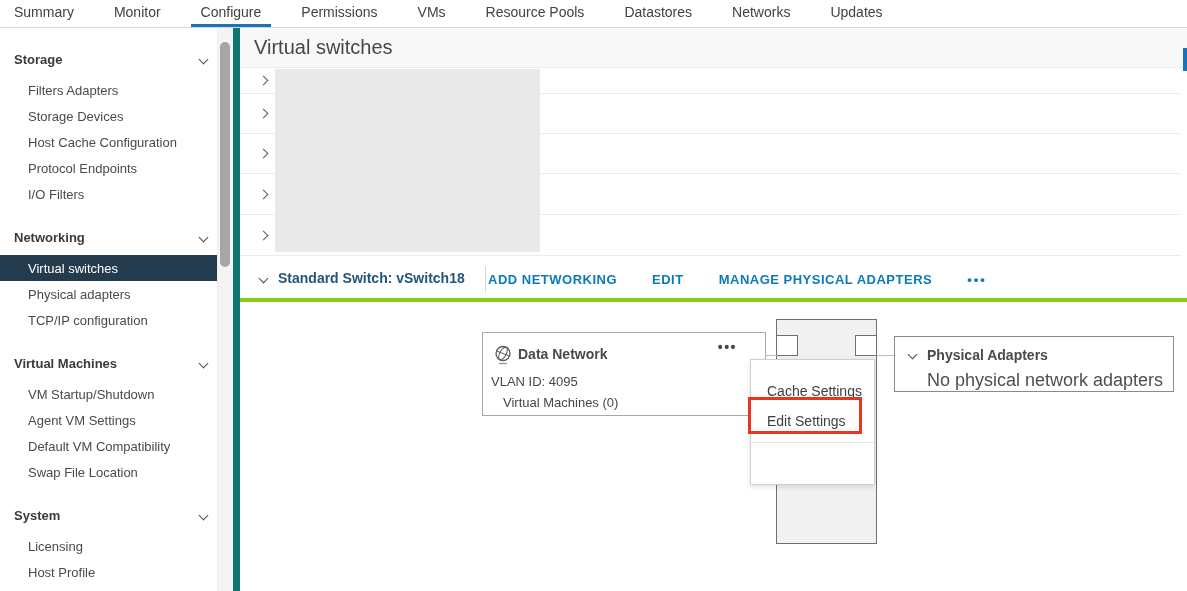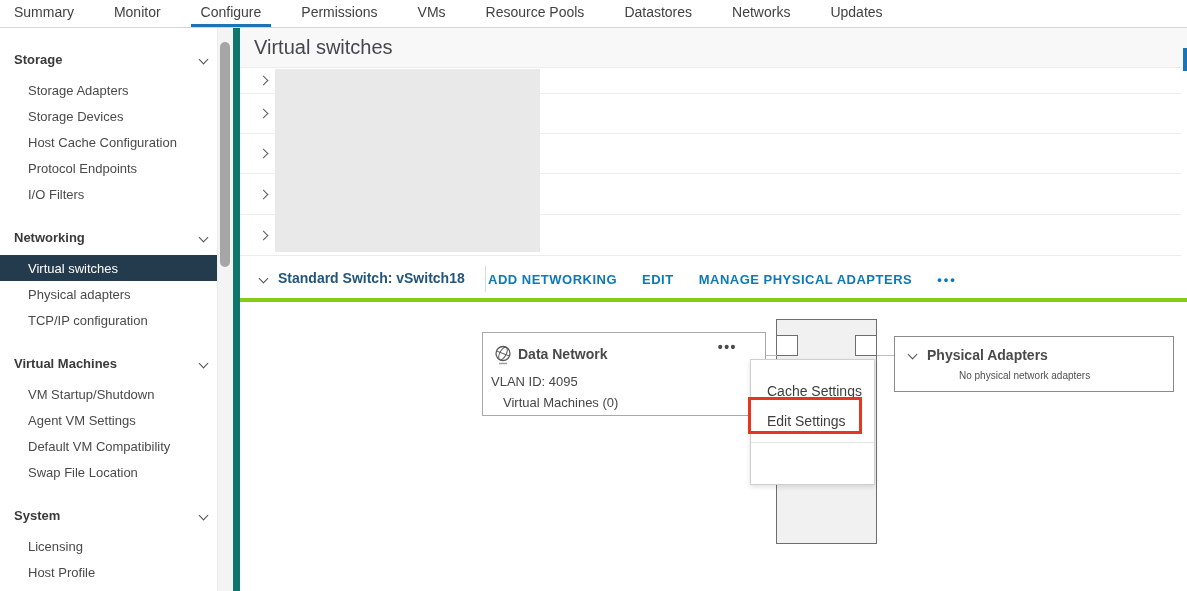--- a/index.html
+++ b/index.html
@@ -53,21 +53,21 @@
   .redacted { position:absolute; left:35px; top:1px; width:265px; height:183px;
     background:#e9e9e9; z-index:2; }
 
   
   .switch-bar { position:relative; height:46px; border-bottom:4px solid #84cc16; }
   .switch-label { position:absolute; left:38px; top:14px; font-size:14px; font-weight:700;
     color:#23567d; white-space:nowrap; }
   .switch-bar .chev { position:absolute; left:20px; top:19px; }
   .vsep { position:absolute; left:245px; top:10px; width:1px; height:26px; background:#d9d9d9; }
   .actions { position:absolute; left:248px; top:0; height:46px; display:flex;
-    align-items:center; gap:25px; }
+    align-items:center; gap:35px; }
   .action-link { font-size:13px; font-weight:700; letter-spacing:.5px;
     color:var(--link,#0a7ab8); cursor:pointer; white-space:nowrap; }
   .more-dots { font-size:13px; font-weight:700; letter-spacing:2px;
     color:var(--link,#0a7ab8); cursor:pointer; }
 
   
   .topo { position:absolute; left:0; top:0; width:100%; height:100%; pointer-events:none; }
   .topo * { pointer-events:auto; }
   .spine { position:absolute; left:536px; top:291px; width:101px; height:225px;
     background:#f1f1f1; border:1px solid #6e6e6e; }
@@ -95,21 +95,21 @@
     padding-left:16px; font-size:14px; color:#3e3e3e; cursor:pointer; white-space:nowrap; }
   .ctx-div { position:absolute; left:0; top:82px; width:100%; height:1px; background:#e4e4e4; }
   .red-box { position:absolute; left:508px; top:369px; width:114px; height:37px;
     border:3px solid var(--hired,#e8351f); z-index:6; pointer-events:none; }
 
   .pa-box { position:absolute; left:654px; top:308px; width:280px; height:56px;
     background:#fff; border:1px solid #8a8a8a; }
   .pa-box .chev { position:absolute; left:14px; top:14px; }
   .pa-title { position:absolute; left:32px; top:10px; font-size:14px; font-weight:700;
     color:#4a4a4a; }
-  .pa-empty { position:absolute; left:32px; top:33px; font-size:10px; color:#4f4f4f;margin-left:32px; }
+  .pa-empty { position:absolute; left:32px; top:33px; font-size:18px; color:#4f4f4f; }
 </style>
 </head>
 <body>
 
 <div class="tabbar">
   <div class="tab">Summary</div>
   <div class="tab">Monitor</div>
   <div class="tab active">Configure</div>
   <div class="tab">Permissions</div>
   <div class="tab">VMs</div>
@@ -121,21 +121,21 @@
 
 <div class="shell">
 
   <div class="sidebar">
     <div class="section">
       <div class="side-header">
         <span>Storage</span>
         <span class="hspacer"></span>
           <span class="chev down"></span>
       </div>
-      <div class="side-item">Storage Adapters</div>
+      <div class="side-item">Filters Adapters</div>
       <div class="side-item">Storage Devices</div>
       <div class="side-item">Host Cache Configuration</div>
       <div class="side-item">Protocol Endpoints</div>
       <div class="side-item">I/O Filters</div>
     </div>
 
     <div class="section">
       <div class="side-header">
         <span>Networking</span>
         <span class="hspacer"></span>

